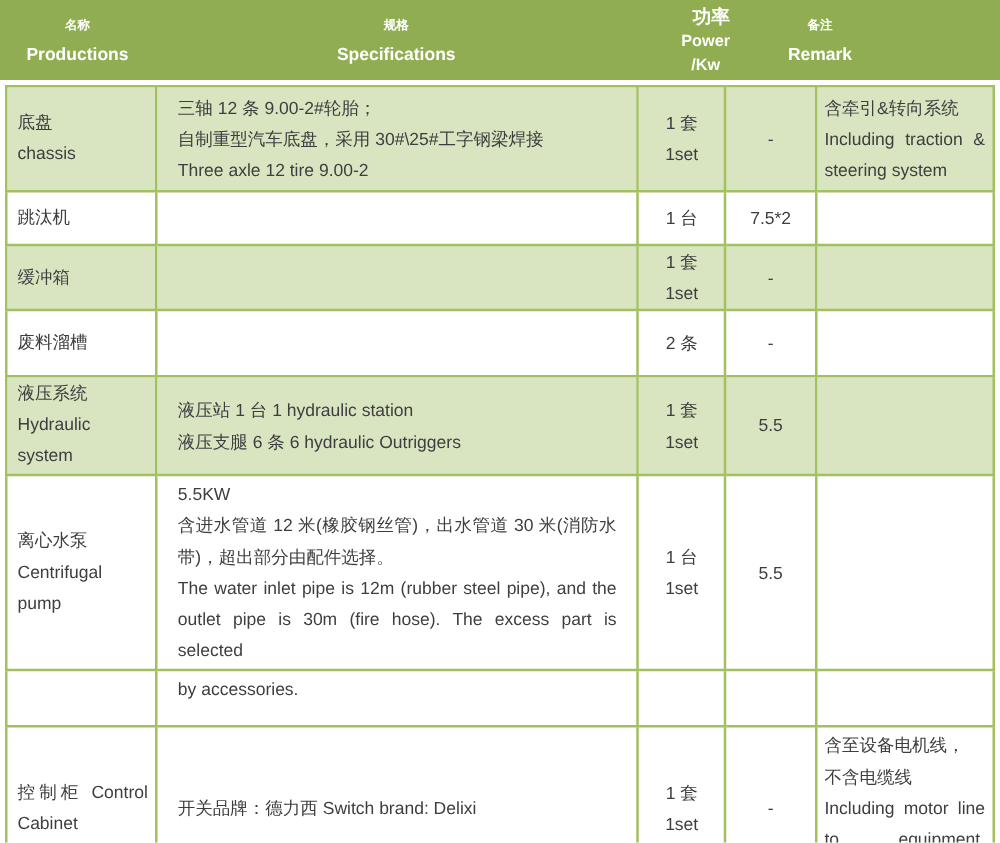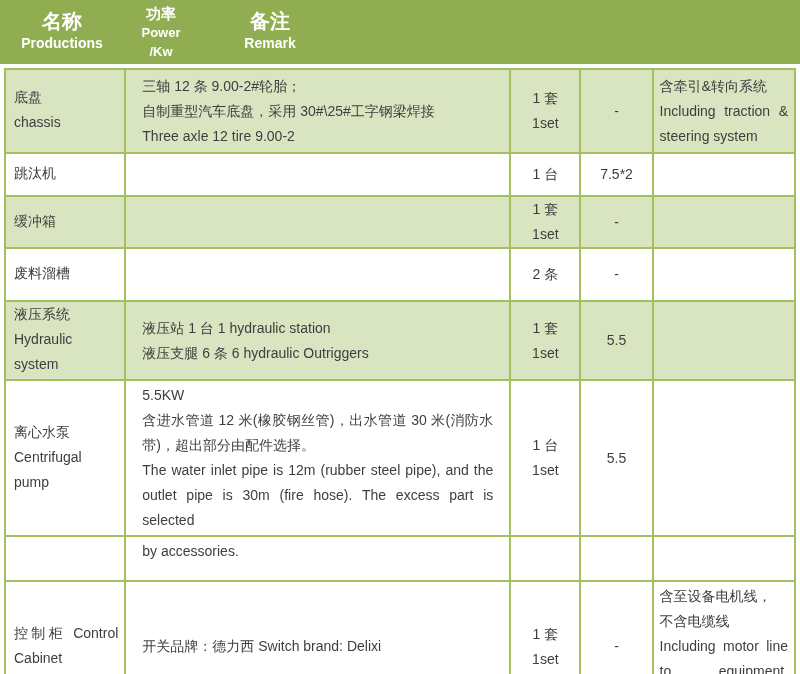--- a/index.html
+++ b/index.html
@@ -17,23 +17,23 @@
     background: #90ae51;
     color: #ffffff;
     align-items: center;
   }
   .hdr-col {
     display: flex; flex-direction: column;
     align-items: center; justify-content: center;
     height: 100%;
     line-height: 22px;
   }
-  .hdr-zh { font-size: 20px; font-weight: bold; }
+  .hdr-zh { font-size: 10px; font-weight: bold; }
   .hdr-en { font-size: 14px; font-weight: bold; white-space: pre-line; text-align: center; }
-  .hdr-col.pow { line-height: 19px; }
+  .hdr-col.pow { line-height: 19px; align-items: flex-end; }
   .hdr-col.pow .hdr-zh { font-size: 15px; }
   .hdr-col.pow .hdr-en { font-size: 13px; }
   .w-name   { width: 124px; }
   .w-spec   { width: 386px; }
   .w-qty    { width: 72px;  }
   .w-pow    { width: 74px;  }
   .w-remark { width: 144px; }
 
   
   table.spec {
@@ -58,20 +58,24 @@
   td.c-pow    { text-align: center; }
   td.c-remark { padding: 2px 6px; text-align: justify; line-height: 23.5px; margin-left: 44px; }
 </style>
 </head>
 <body>
 
 <div class="hdr">
   <div class="hdr-col w-name">
     <span class="hdr-zh">名称</span>
     <span class="hdr-en">Productions</span>
+  </div>
+  <div class="hdr-col w-spec">
+    <span class="hdr-zh">规格</span>
+    <span class="hdr-en">Specifications</span>
   </div>
   <div class="hdr-col w-pow pow">
     <span class="hdr-zh">功率</span>
     <span class="hdr-en">Power
 /Kw</span>
   </div>
   <div class="hdr-col w-remark">
     <span class="hdr-zh">备注</span>
     <span class="hdr-en">Remark</span>
   </div>

